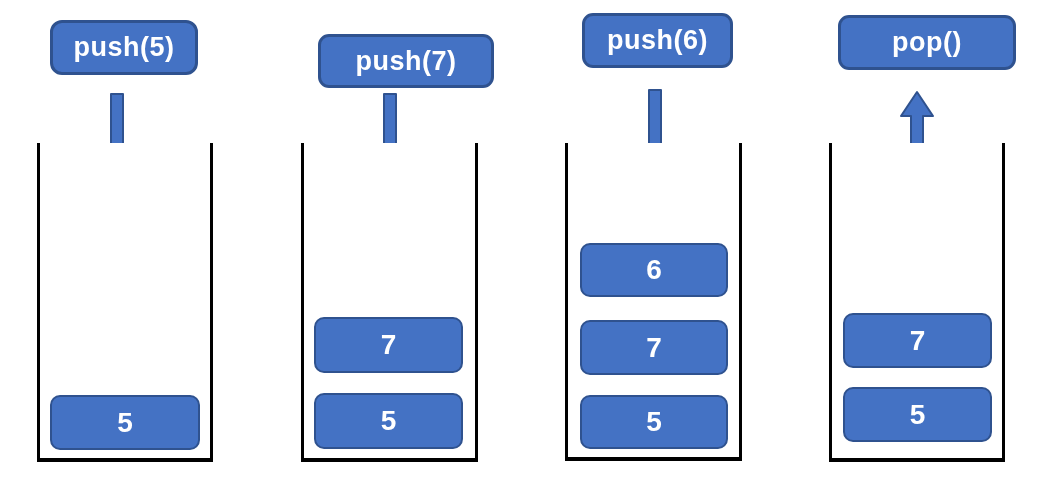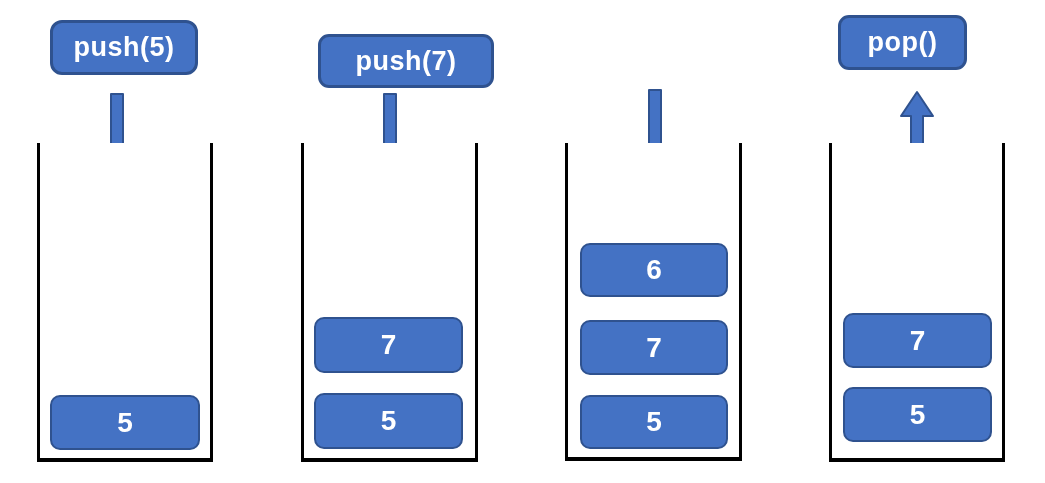--- a/index.html
+++ b/index.html
@@ -79,38 +79,41 @@
       <div class="stack-block" style="left:10px;top:174px;width:149px;height:56px;">
         <span>7</span>
       </div>
       <div class="stack-block" style="left:10px;top:250px;width:149px;height:56px;">
         <span>5</span>
       </div>
     </div>
   </div>
 
   <div class="panel" style="left:540px;width:260px;">
+    <div class="op-btn" style="left:42px;top:13px;width:151px;height:55px;">
+      <span>push(6)</span>
+    </div>
     <svg class="arrow" style="left:97px;top:89px;" width="36" height="94" viewBox="0 0 36 94">
       <polygon points="12,1 24,1 24,68 34,68 18,92 2,68 12,68" fill="#4472C4" stroke="#2F528F" stroke-width="2" stroke-linejoin="round"></polygon>
     </svg>
     <div class="stack-container" style="left:25px;top:143px;width:177px;height:318px;">
       <div class="stack-block" style="left:12px;top:100px;width:148px;height:54px;">
         <span>6</span>
       </div>
       <div class="stack-block" style="left:12px;top:177px;width:148px;height:55px;">
         <span>7</span>
       </div>
       <div class="stack-block" style="left:12px;top:252px;width:148px;height:54px;">
         <span>5</span>
       </div>
     </div>
   </div>
 
   <div class="panel" style="left:790px;width:255px;">
-    <div class="op-btn" style="left:48px;top:15px;width:129px;height:55px;">
+    <div class="op-btn" style="left:48px;top:15px;width:178px;height:55px;">
       <span>pop()</span>
     </div>
     <svg class="arrow" style="left:109px;top:90px;" width="36" height="80" viewBox="0 0 36 80">
       <polygon points="18,2 34,26 24,26 24,78 12,78 12,26 2,26" fill="#4472C4" stroke="#2F528F" stroke-width="2" stroke-linejoin="round"></polygon>
     </svg>
     <div class="stack-container" style="left:39px;top:143px;width:176px;height:319px;">
       <div class="stack-block" style="left:11px;top:170px;width:149px;height:55px;">
         <span>7</span>
       </div>
       <div class="stack-block" style="left:11px;top:244px;width:149px;height:55px;">

